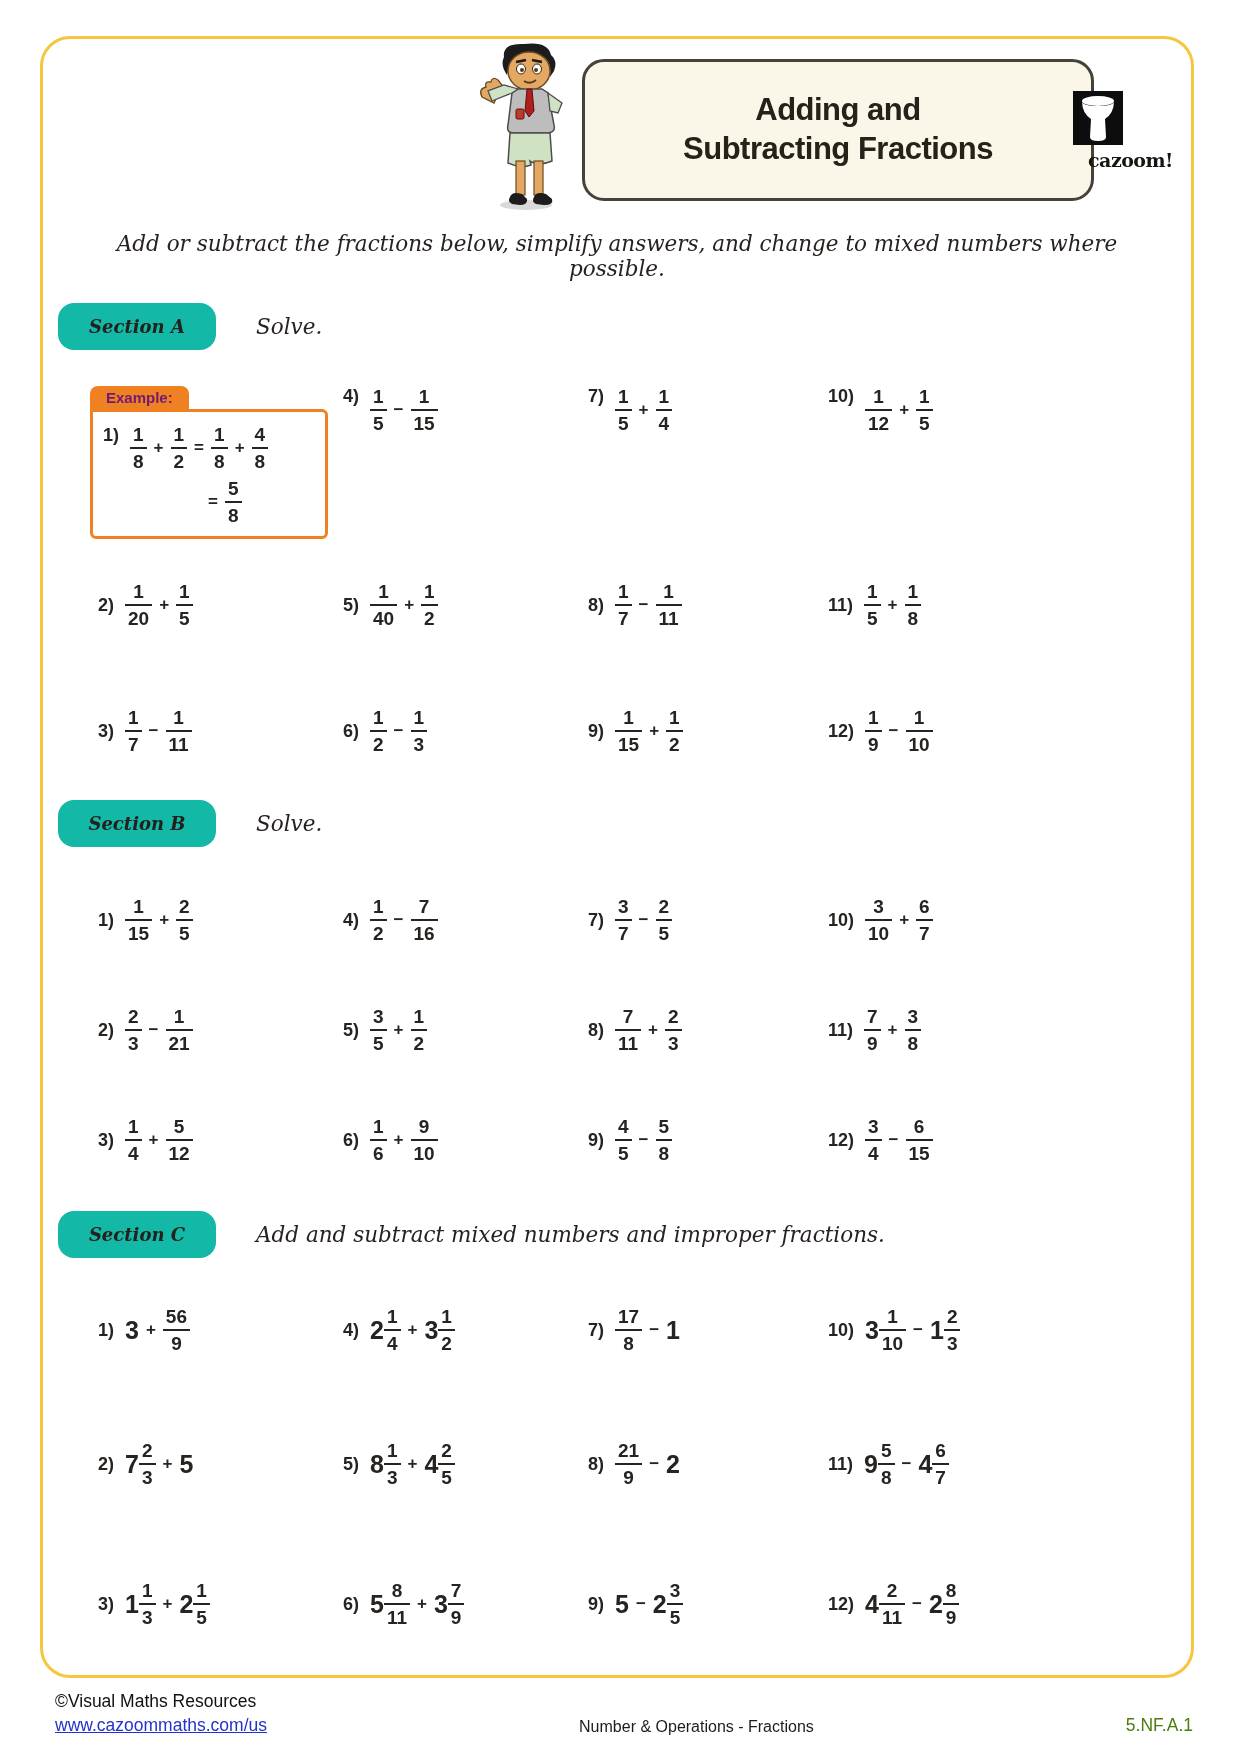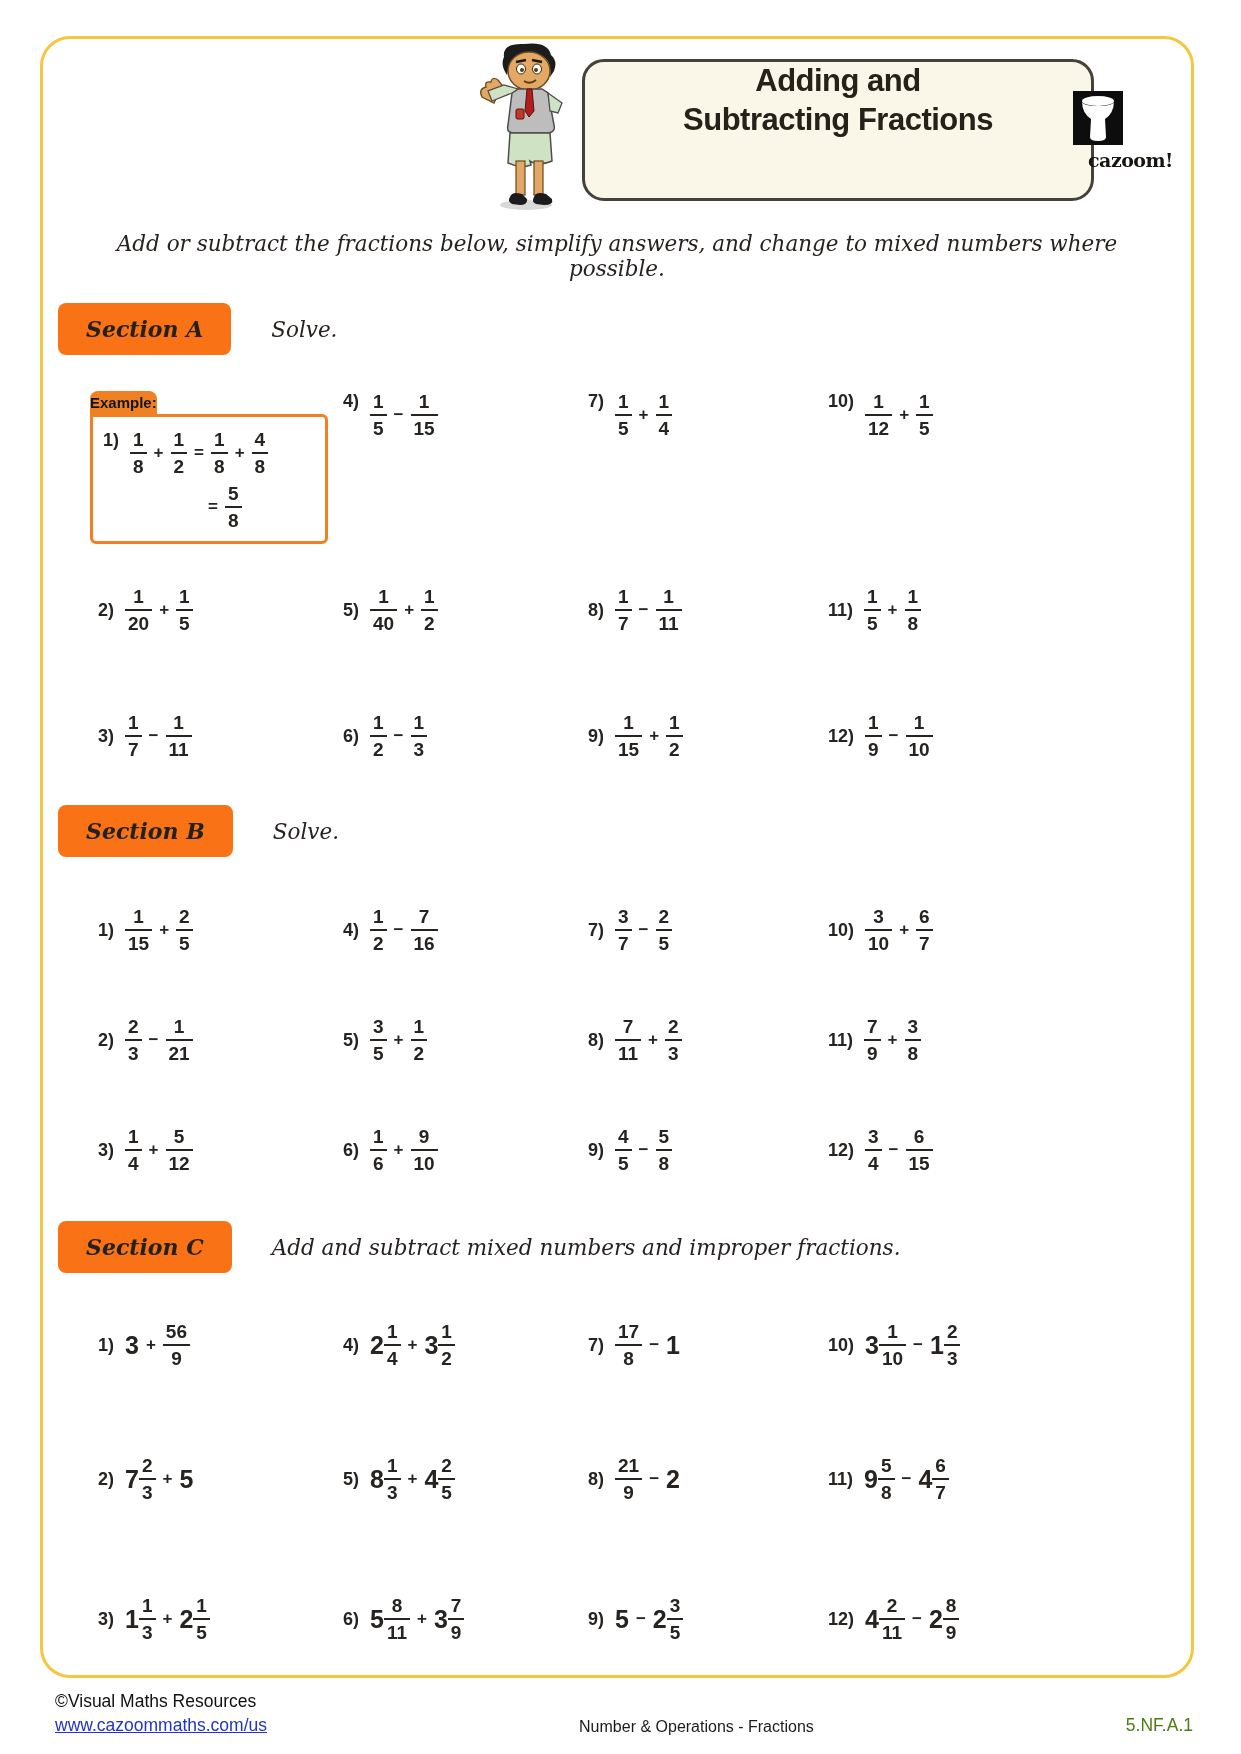--- a/index.html
+++ b/index.html
@@ -9,51 +9,51 @@
          border:3px solid #f5c63f;border-radius:30px;padding:0 45px;box-sizing:border-box;}
   
   .header{position:relative;height:172px;}
   .fields{position:absolute;left:18px;top:36px;}
   .field-row{display:flex;align-items:flex-end;margin-bottom:16px;}
   .field-label{font-weight:bold;font-size:27px;color:#262220;width:102px;}
   .field-line{display:inline-block;width:238px;border-bottom:3px solid #8a8a8a;height:26px;}
   .boy{position:absolute;left:386px;top:2px;}
   .title-box{position:absolute;left:494px;top:20px;width:506px;height:136px;
              background:#faf7e8;border:3px solid #45413b;border-radius:22px;
-             display:flex;flex-direction:column;align-items:center;}
+             display:flex;flex-direction:column;justify-content:center;align-items:center;}
   .title-line{font-weight:bold;font-size:31px;letter-spacing:-0.5px;color:#262119;line-height:1.25;}
   .logo{position:absolute;right:2px;top:52px;width:92px;text-align:center;}
   .logo-text{font-family:"DejaVu Serif",serif;font-weight:bold;font-size:19px;color:#18140f;letter-spacing:-0.5px;margin-left:36px;}
   
   .instruction{margin:20px 0 0;text-align:center;font-family:"DejaVu Serif",serif;
                font-style:italic;font-size:21.5px;color:#27221f;}
   
   .sec-head{display:flex;align-items:center;gap:40px;margin-left:-30px;}
   .sec-head.a{margin-top:22px;} .sec-head.b{margin-top:6px;} .sec-head.c{margin-top:16px;}
-  .badge{background:#f97316;border-radius:8px;padding:13px 28px;min-width:102px;text-align:center;
-         font-family:"DejaVu Serif",serif;font-style:italic;font-weight:bold;font-size:22px;color:#23201d;}
+  .badge{background:#14b8a6;border-radius:16px;padding:13px 28px;min-width:102px;text-align:center;
+         font-family:"DejaVu Serif",serif;font-style:italic;font-weight:bold;font-size:18px;color:#23201d;}
   .sec-instr{font-family:"DejaVu Serif",serif;font-style:italic;font-size:21.5px;color:#27221f;}
   .grid{display:grid;grid-template-columns:245px 245px 240px 1fr;padding-left:10px;}
   .grid.a{margin-top:20px;grid-template-rows:172px 126px 126px;}
   .grid.b{margin-top:18px;grid-template-rows:110px 110px 110px;}
   .grid.c{margin-top:8px;grid-template-rows:128px 140px 140px;}
   .cell{display:flex;align-items:center;}
   .cell.top{align-items:flex-start;padding-top:16px;}
   
   .pnum{font-weight:bold;font-size:18px;color:#262320;margin-right:11px;}
   .expr{display:inline-flex;align-items:center;font-weight:bold;color:#262320;}
   .frac{display:inline-block;text-align:center;font-size:19px;line-height:1;}
   .fn{display:block;padding:1px 3px 3px;border-bottom:2.5px solid #262320;}
   .fd{display:block;padding:3px 3px 1px;}
   .op{margin:0 7px;font-size:17px;}
   .whole{font-size:25px;}
   
   .example{margin-left:-8px;width:238px;}
-  .example-tab{display:inline-block;background:#f08122;color:#0f172a;font-weight:bold;font-size:15px;
-               padding:3px 0 4px;border-radius:8px 8px 0 0;position:relative;z-index:2;}
+  .example-tab{display:inline-block;background:#f08122;color:#701a75;font-weight:bold;font-size:15px;
+               padding:3px 16px 4px;border-radius:8px 8px 0 0;position:relative;z-index:2;}
   .example-body{border:3.5px solid #f08122;border-radius:0 6px 6px 6px;background:#ffffff;
                 margin-top:-1px;padding:12px 8px 10px 10px;}
   .ex-line2{padding-left:98px;margin-top:6px;}
   
   .footer{position:absolute;left:55px;right:48px;top:1690px;display:flex;
           justify-content:space-between;align-items:flex-end;}
   .foot-left{line-height:1.35;font-size:17.5px;color:#111111;}
   .foot-link{color:#2233cc;text-decoration:underline;cursor:pointer;}
   .foot-center{font-size:16px;color:#1c1c1c;margin-bottom:1px;}
   .foot-right{font-size:17.5px;color:#4d7c0f;margin-bottom:1px;}

